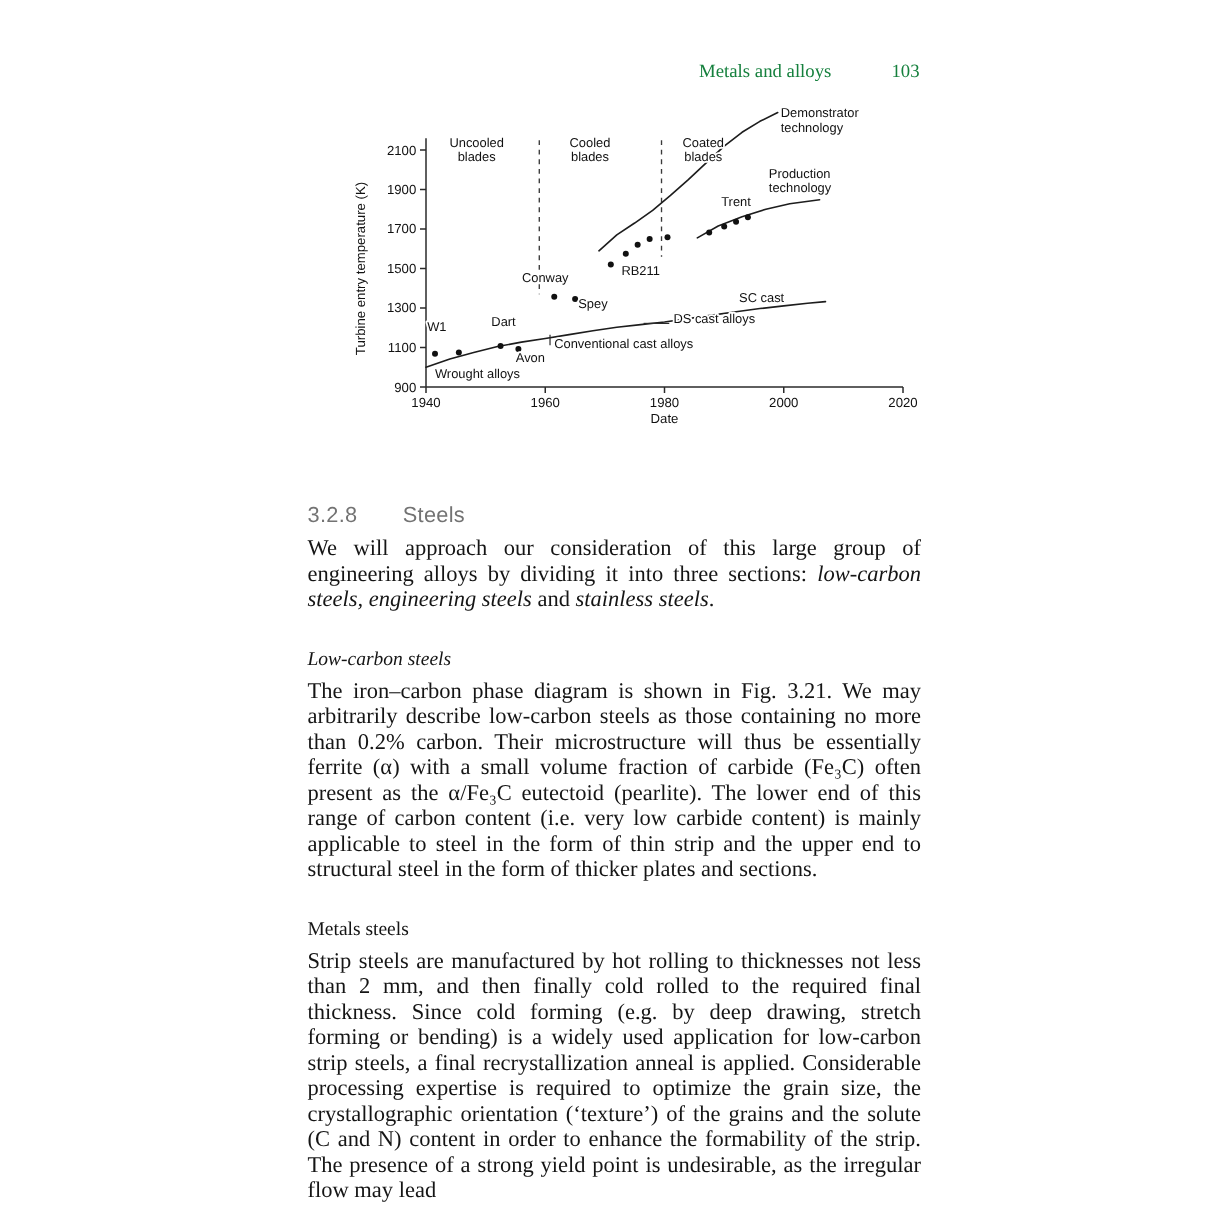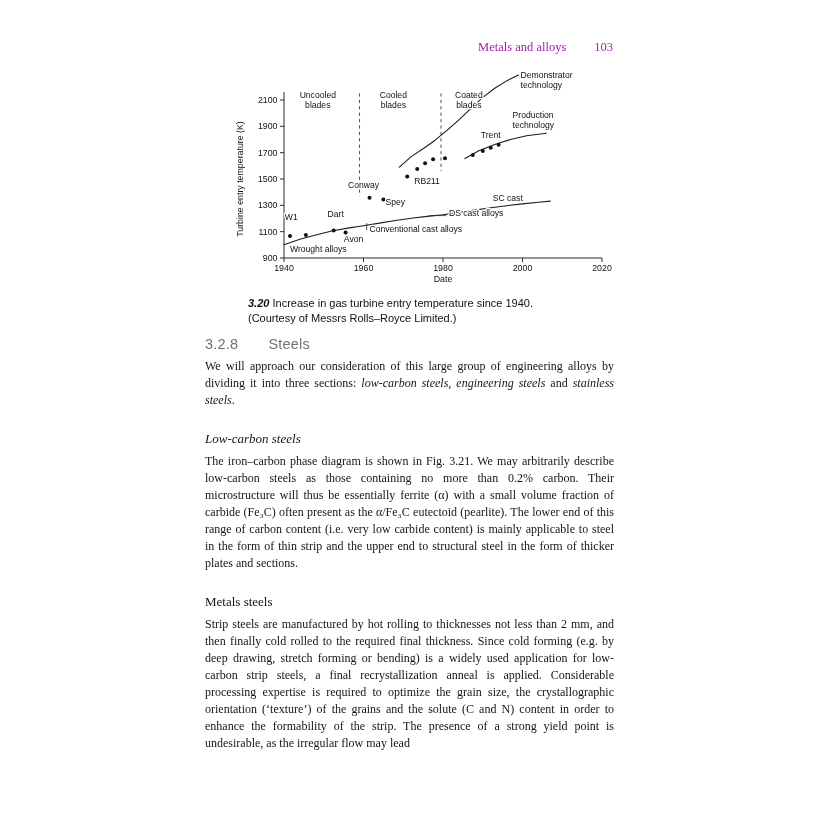--- a/index.html
+++ b/index.html
@@ -2,41 +2,41 @@
 <html><head>
 <meta charset="utf-8">
 <title>Metals and alloys — 103</title>
 <style>
   *{margin:0;padding:0;box-sizing:border-box}
   html,body{background:#ffffff}
   .page{position:relative;width:821px;height:821px;background:#fff;overflow:hidden;
         font-family:"Liberation Serif","DejaVu Serif",serif;color:#1a1a1a}
 
   .running-head{position:absolute;top:40px;left:205px;width:408px;
-        display:flex;justify-content:flex-end;gap:28px;font-size:12.5px;color:#a21caf}
+        display:flex;justify-content:flex-end;gap:40px;font-size:12.5px;color:#15803d}
 
   .fig{position:absolute;top:68px;left:232px;width:382px}
   #tet-chart{display:block}
   #tet-chart .ax{stroke:#2a2a2a;stroke-width:1;fill:none}
   #tet-chart .curve{stroke:#1d1d1d;stroke-width:1.1;fill:none;stroke-linejoin:round;stroke-linecap:round}
   #tet-chart .dash{stroke:#3a3a3a;stroke-width:0.9;stroke-dasharray:3.2 3.2}
   #tet-chart .leader{stroke:#2a2a2a;stroke-width:0.8}
   #tet-chart .dot{fill:#111;stroke:none}
   #tet-chart text{font-family:"Liberation Sans","DejaVu Sans",sans-serif;fill:#111}
   #tet-chart .tick{font-size:8.8px}
   #tet-chart .lab{font-size:8.6px;paint-order:stroke;stroke:#fff;stroke-width:2.4px;stroke-linejoin:round}
 
   .caption{margin-top:6px;margin-left:16px;width:340px;
         font-family:"Liberation Sans","DejaVu Sans",sans-serif;font-size:11px;line-height:14.5px;color:#111}
 
   .content{position:absolute;top:336px;left:205px;width:409px}
   .sec-head{font-family:"Liberation Sans","DejaVu Sans",sans-serif;font-size:14.5px;font-weight:400;
         letter-spacing:.2px;color:#737373}
   .sec-num{margin-right:26px}
-  .body{font-size:12px;line-height:17px;text-align:justify;color:#151515;margin-top:6px}
+  .body{font-size:15px;line-height:17px;text-align:justify;color:#151515;margin-top:6px}
   .sub-head{font-size:13px;font-weight:400;margin-top:22px;color:#151515}
   .sub-head.italic{font-style:italic}
 </style>
 </head>
 <body>
 
 <div class="page">
 
   <header class="running-head">
     <span>Metals and alloys</span>
@@ -111,24 +111,20 @@
         <text x="258.70000000000005" y="69.525" class="lab" text-anchor="middle">Trent</text>
         <text x="260.6875" y="133.38333333333333" class="lab" text-anchor="start">SC cast</text>
         <text x="216.9625" y="147.60333333333335" class="lab" text-anchor="start">DS cast alloys</text>
         <text x="137.4625" y="163.93" class="lab" text-anchor="start">Conventional cast alloys</text>
         <text x="57.9625" y="184.075" class="lab" text-anchor="start">Wrought alloys</text>
         <text x="288.51250000000005" y="10.275000000000006" class="lab" text-anchor="start">Demonstrator</text>
         <text x="288.51250000000005" y="19.775000000000006" class="lab" text-anchor="start">technology</text>
         <text x="280.5625" y="50.43333333333334" class="lab" text-anchor="start">Production</text>
         <text x="280.5625" y="59.93333333333334" class="lab" text-anchor="start">technology</text>
       </svg>
-    <figcaption class="caption">
-      <div><span style="font-style: italic; font-weight: bold;">3.20 </span><span>Increase in gas turbine entry temperature since 1940.</span></div>
-      <div>(Courtesy of Messrs Rolls–Royce Limited.)</div>
-    </figcaption>
   </figure>
 
   <div class="content">
     <h2 class="sec-head">
       <span class="sec-num">3.2.8</span>
       <span class="sec-title">Steels</span>
     </h2>
 
     <p class="body"><span>We will approach our consideration of this large group of engineering alloys by dividing it into three sections: </span><span style="font-style: italic;">low-carbon steels, engineering steels</span><span> and </span><span style="font-style: italic;">stainless steels</span><span>.</span></p>
 

